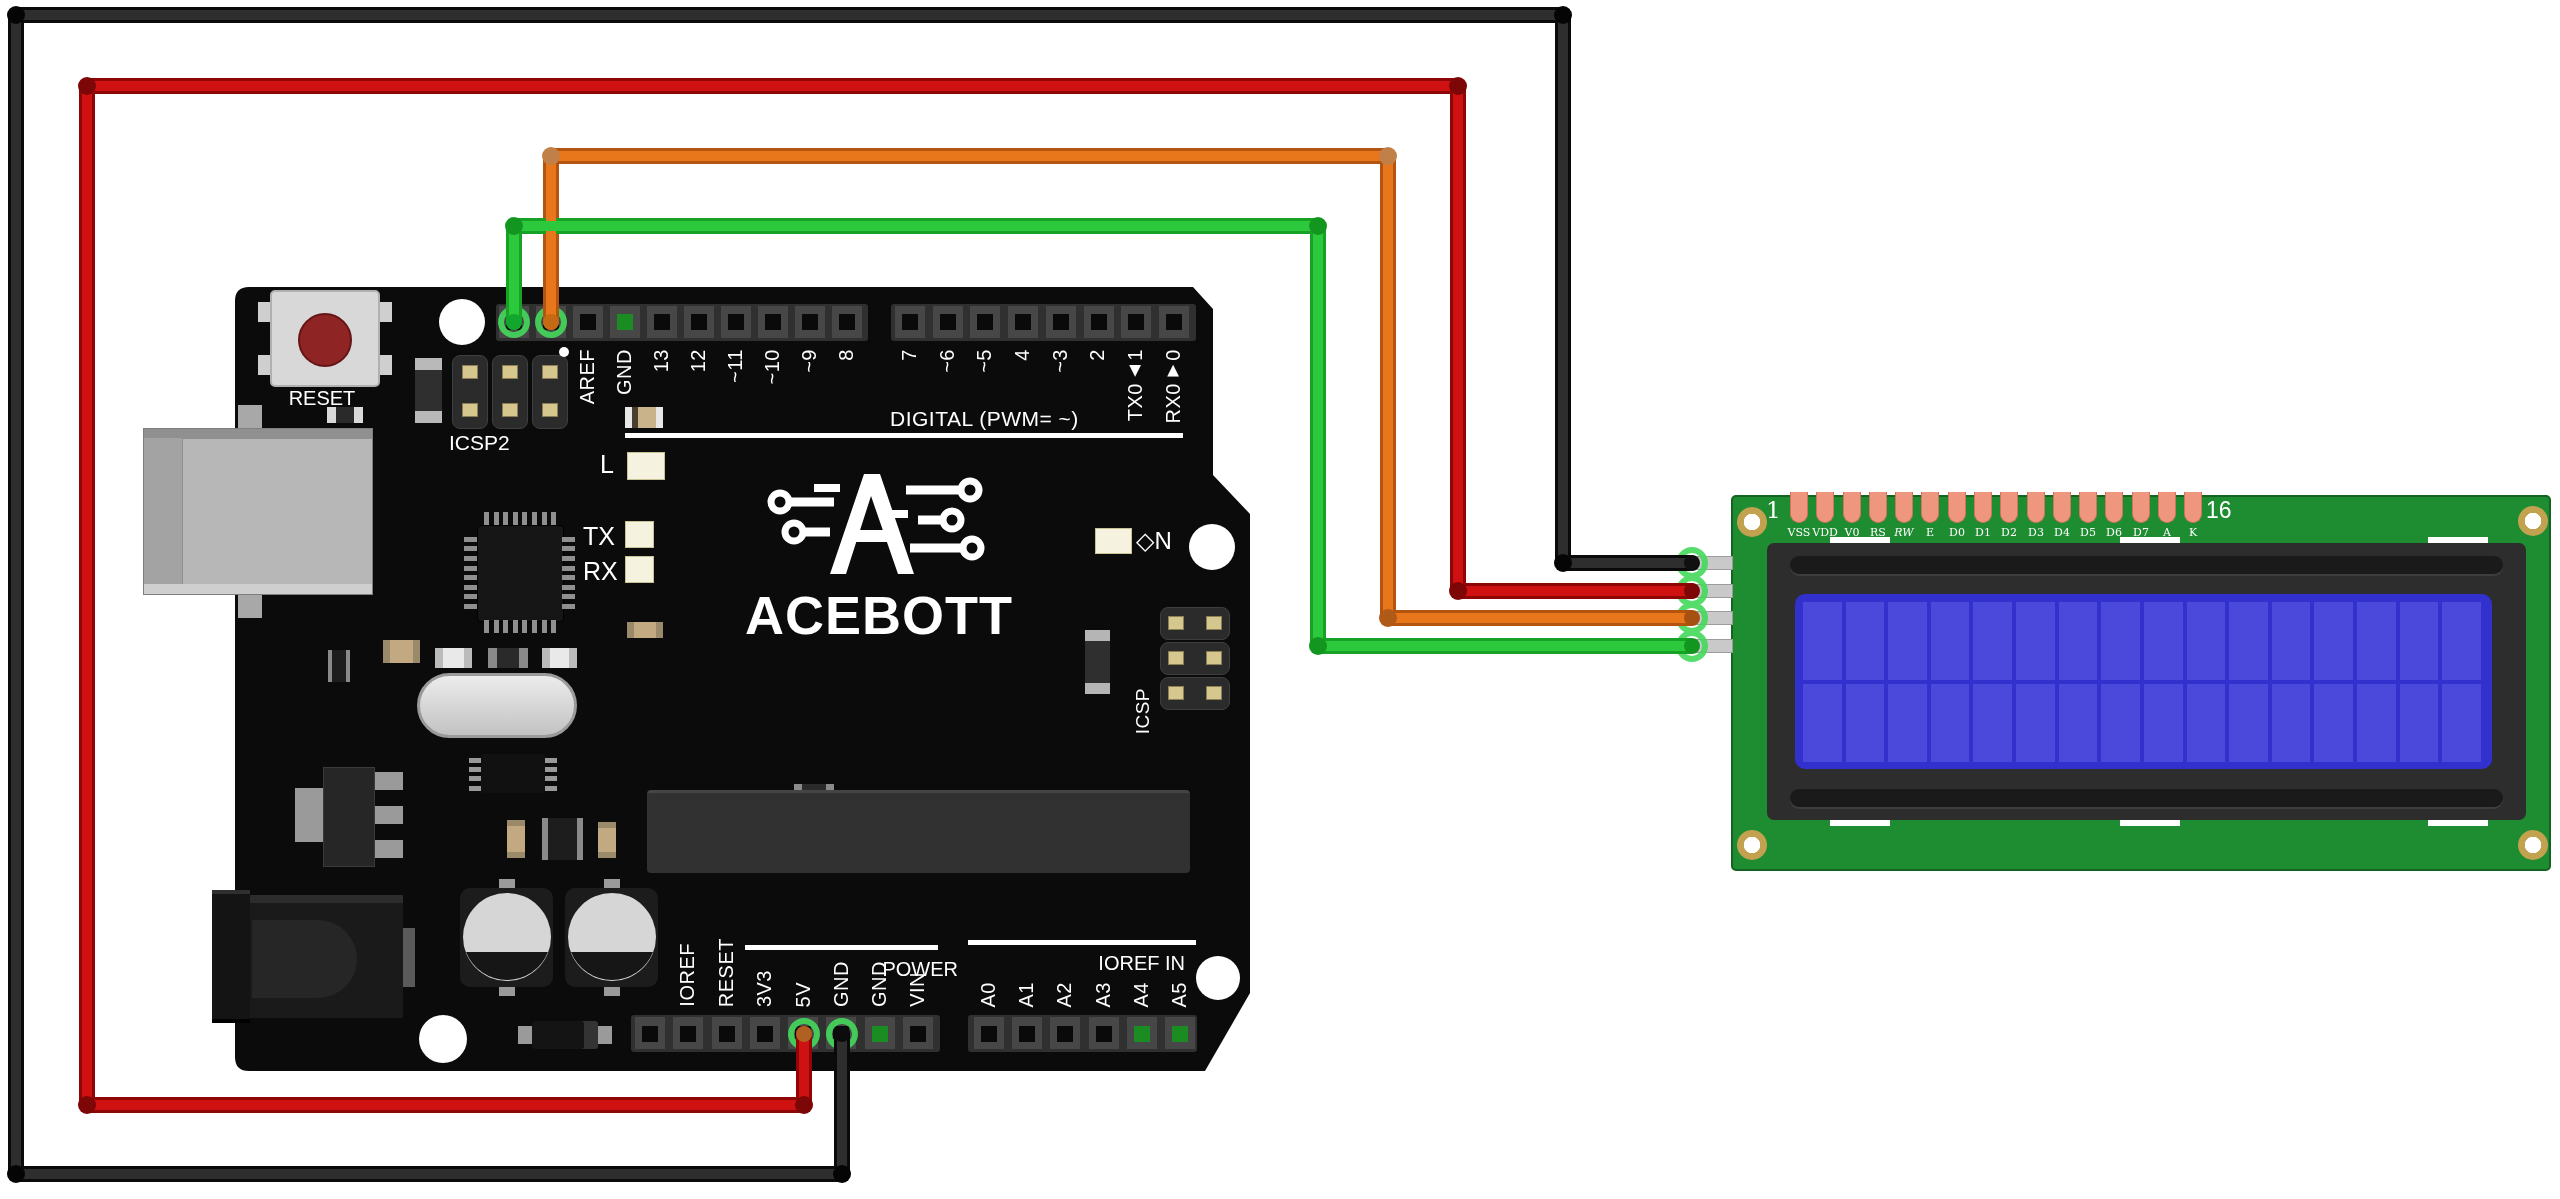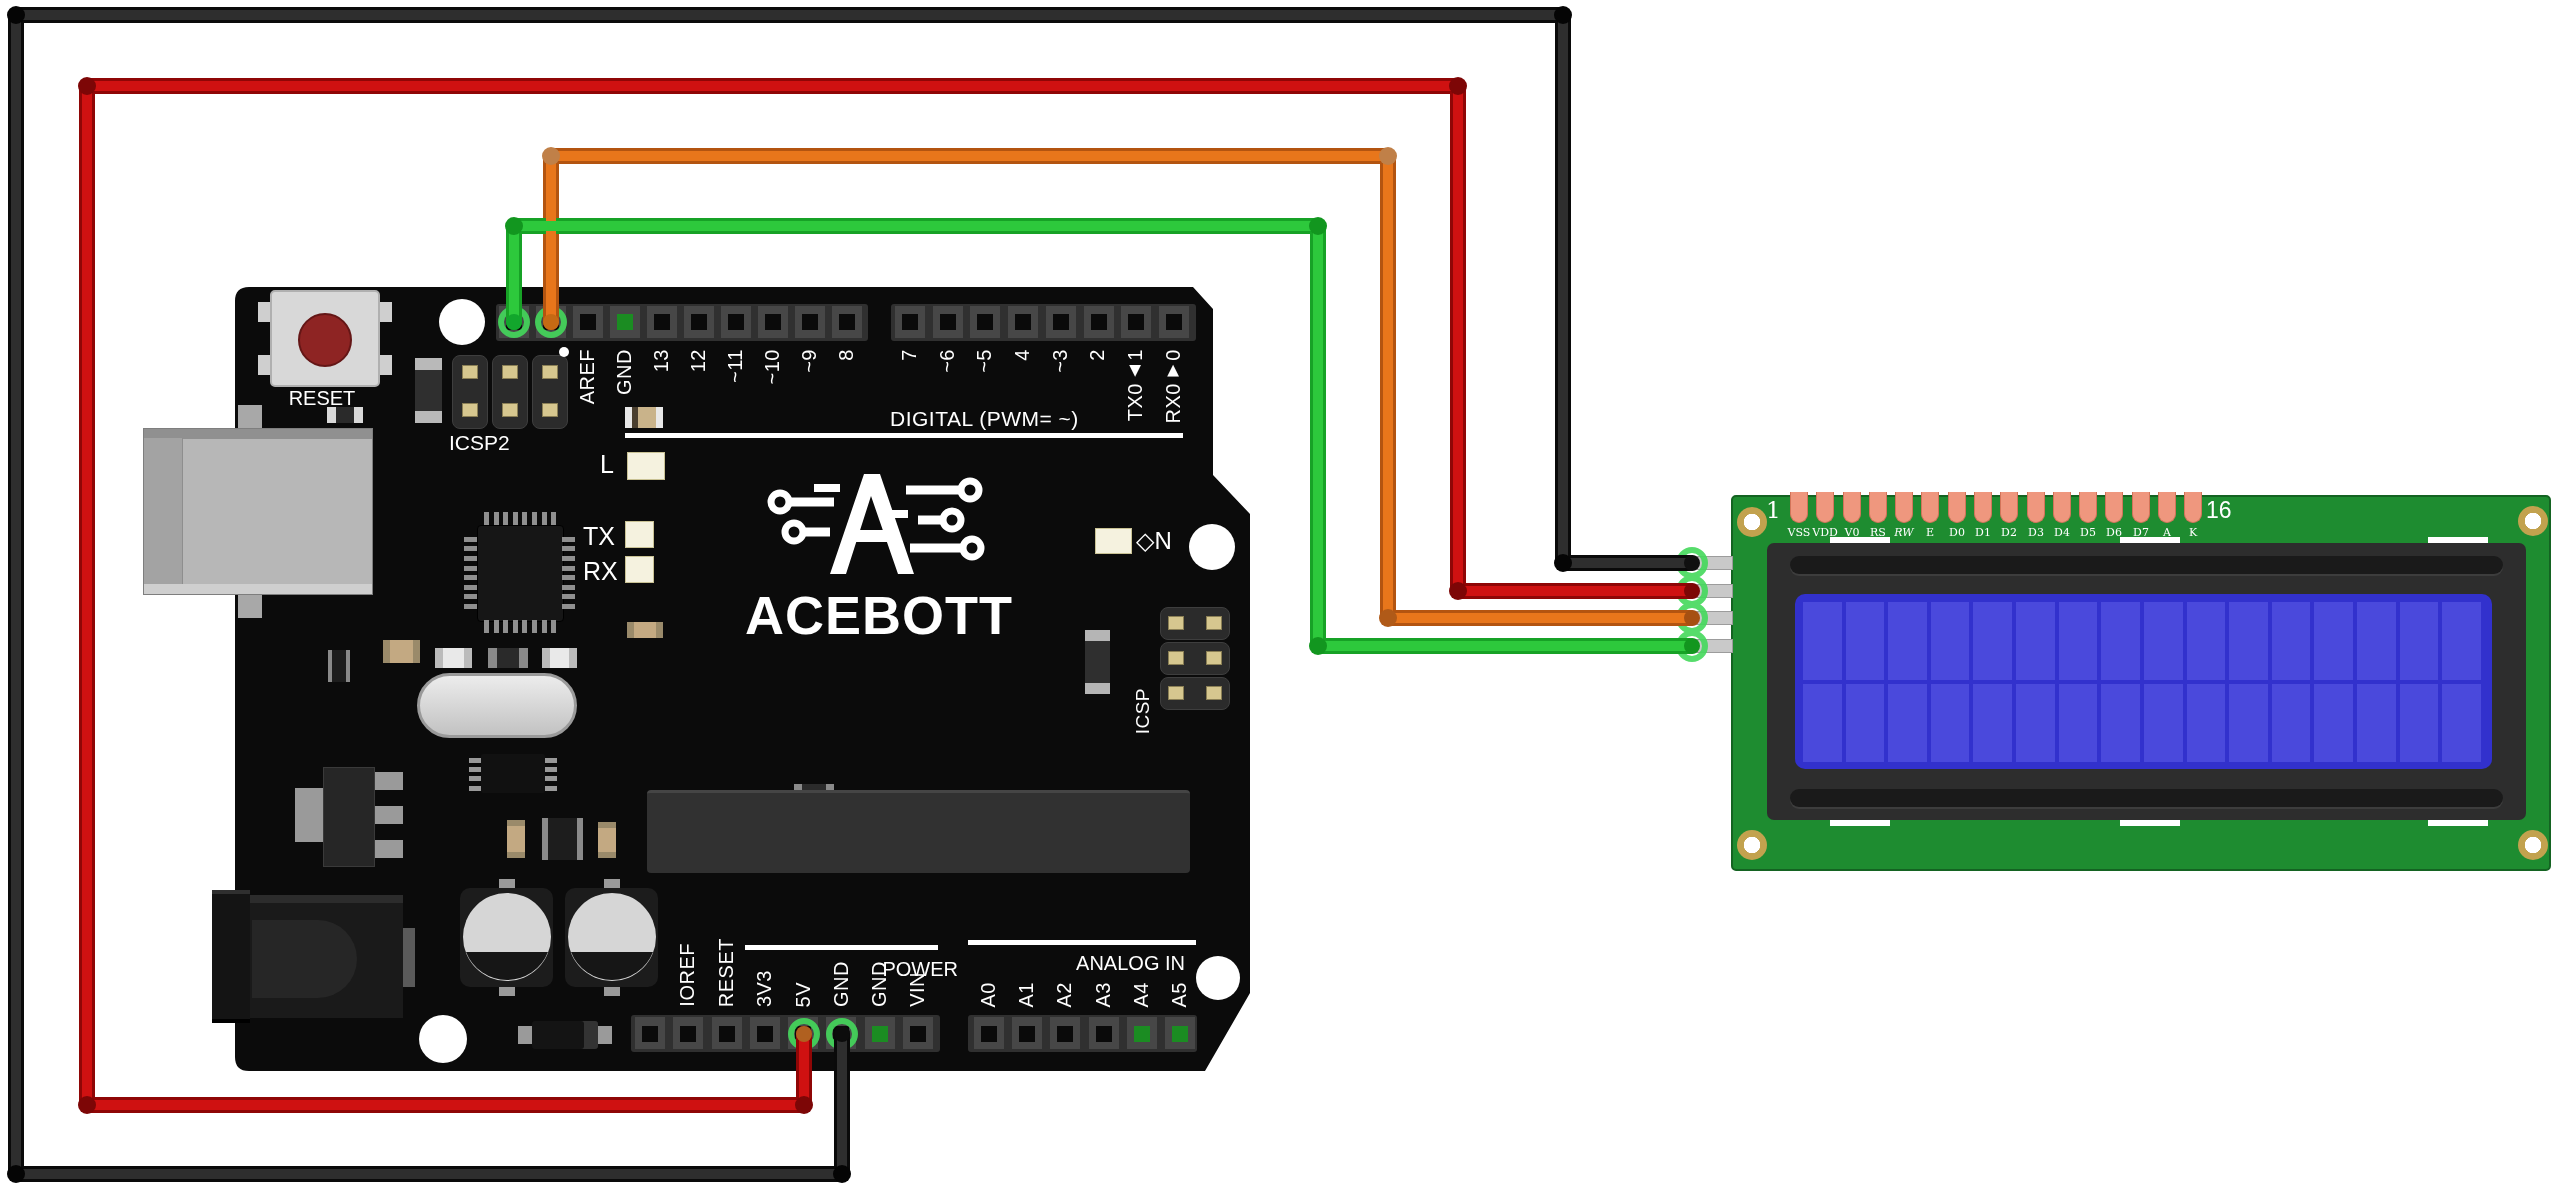--- a/index.html
+++ b/index.html
@@ -108,21 +108,21 @@
   <span class="vlabel" style="left:1053px;bottom:192px;z-index:3;">A2</span>
   <span class="vlabel" style="left:1092px;bottom:192px;z-index:3;">A3</span>
   <span class="vlabel" style="left:1130px;bottom:192px;z-index:3;">A4</span>
   <span class="vlabel" style="left:1168px;bottom:192px;z-index:3;">A5</span>
 
   <div class="abs" style="left:625px;top:433px;width:558px;height:5px;background:#fff;z-index:3;"></div>
   <div class="hcap" style="left:890px;top:407px;font-size:21px;z-index:3;letter-spacing:.5px;">DIGITAL (PWM= ~)</div>
   <div class="abs" style="left:745px;top:945px;width:193px;height:5px;background:#fff;z-index:3;"></div>
   <div class="hcap" style="left:865px;top:958px;width:93px;text-align:right;font-size:20px;z-index:3;">POWER</div>
   <div class="abs" style="left:968px;top:940px;width:228px;height:5px;background:#fff;z-index:3;"></div>
-  <div class="hcap" style="left:1040px;top:952px;width:145px;text-align:right;font-size:20px;z-index:3;">ANALOG IN</div>
+  <div class="hcap" style="left:1040px;top:952px;width:145px;text-align:right;font-size:20px;z-index:3;">IOREF IN</div>
 
   <div class="icspcell" style="left:452px;top:355px;width:36px;height:74px;z-index:2;"></div>
   <div class="icspcell" style="left:492px;top:355px;width:36px;height:74px;z-index:2;"></div>
   <div class="icspcell" style="left:532px;top:355px;width:36px;height:74px;z-index:2;"></div>
   <div class="padsq" style="left:462px;top:365px;z-index:3;"></div>
   <div class="padsq" style="left:462px;top:403px;z-index:3;"></div>
   <div class="padsq" style="left:502px;top:365px;z-index:3;"></div>
   <div class="padsq" style="left:502px;top:403px;z-index:3;"></div>
   <div class="padsq" style="left:542px;top:365px;z-index:3;"></div>
   <div class="padsq" style="left:542px;top:403px;z-index:3;"></div>

